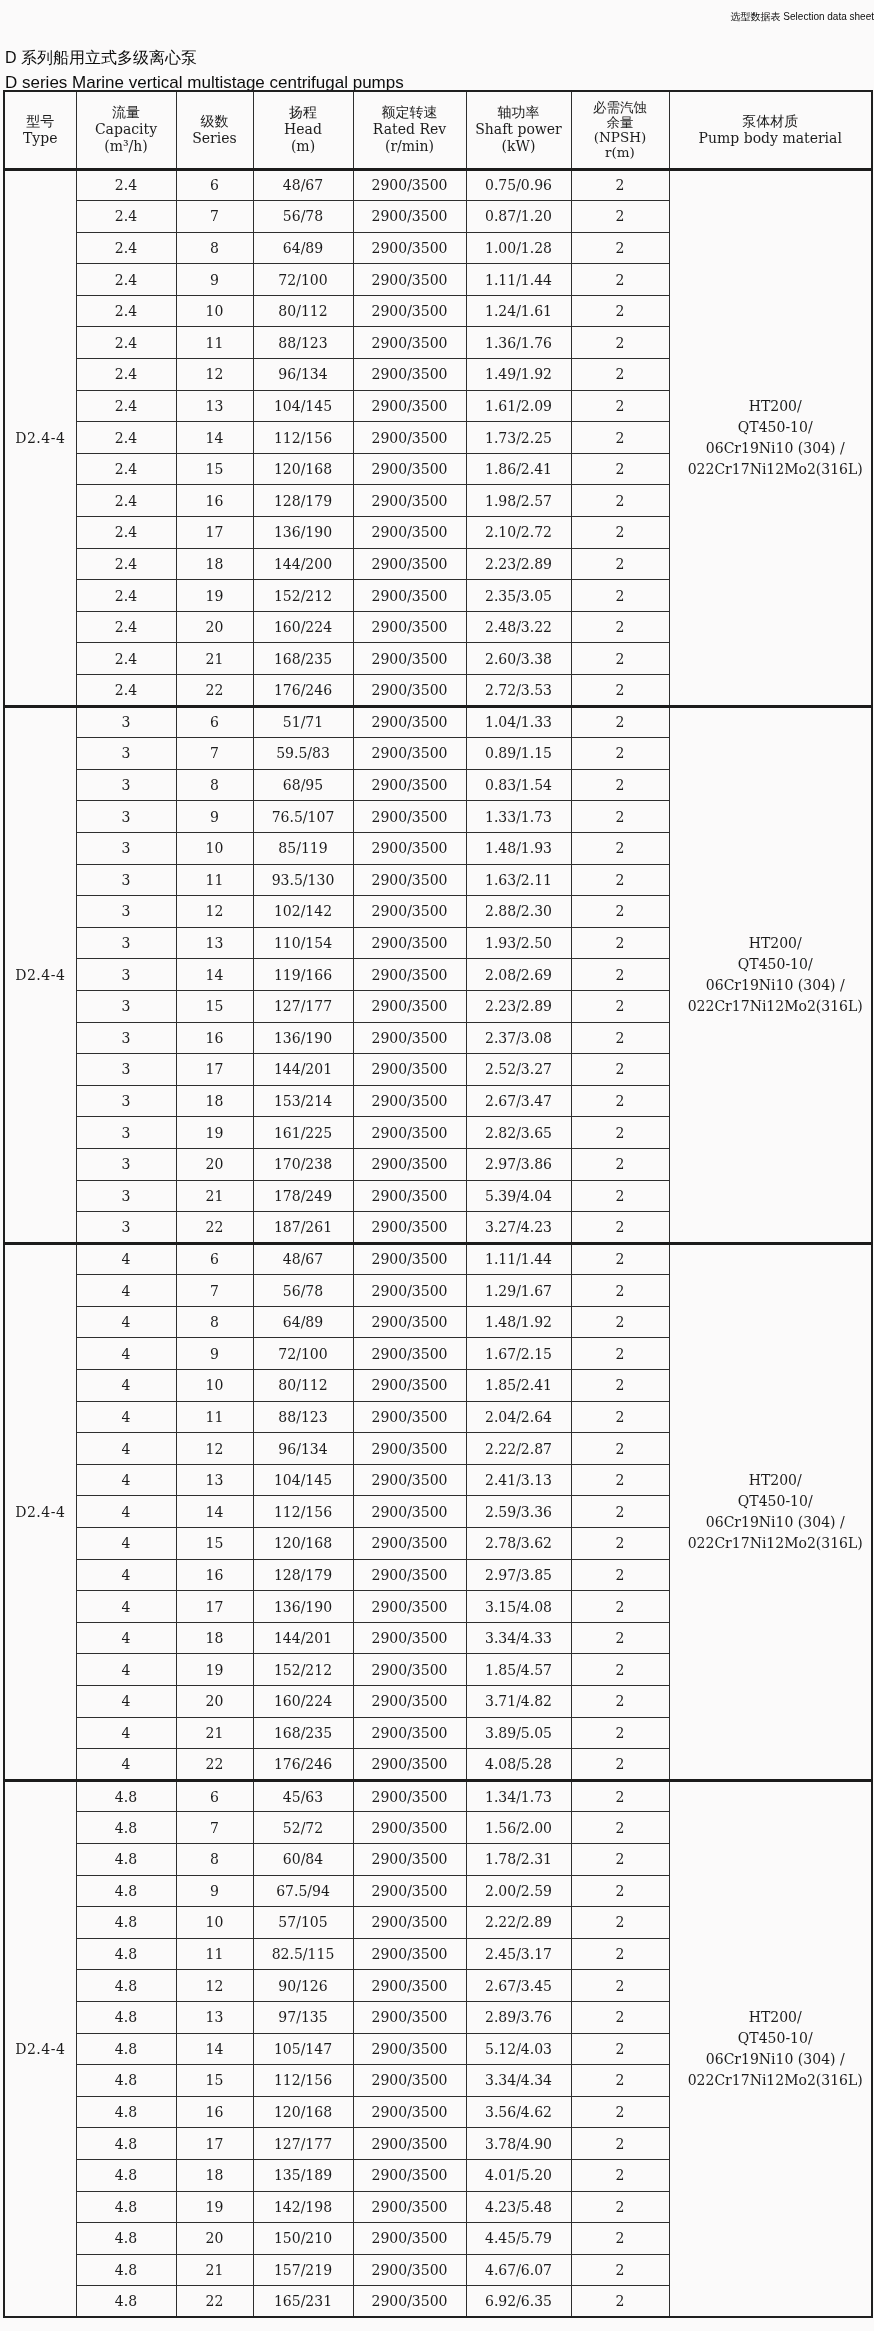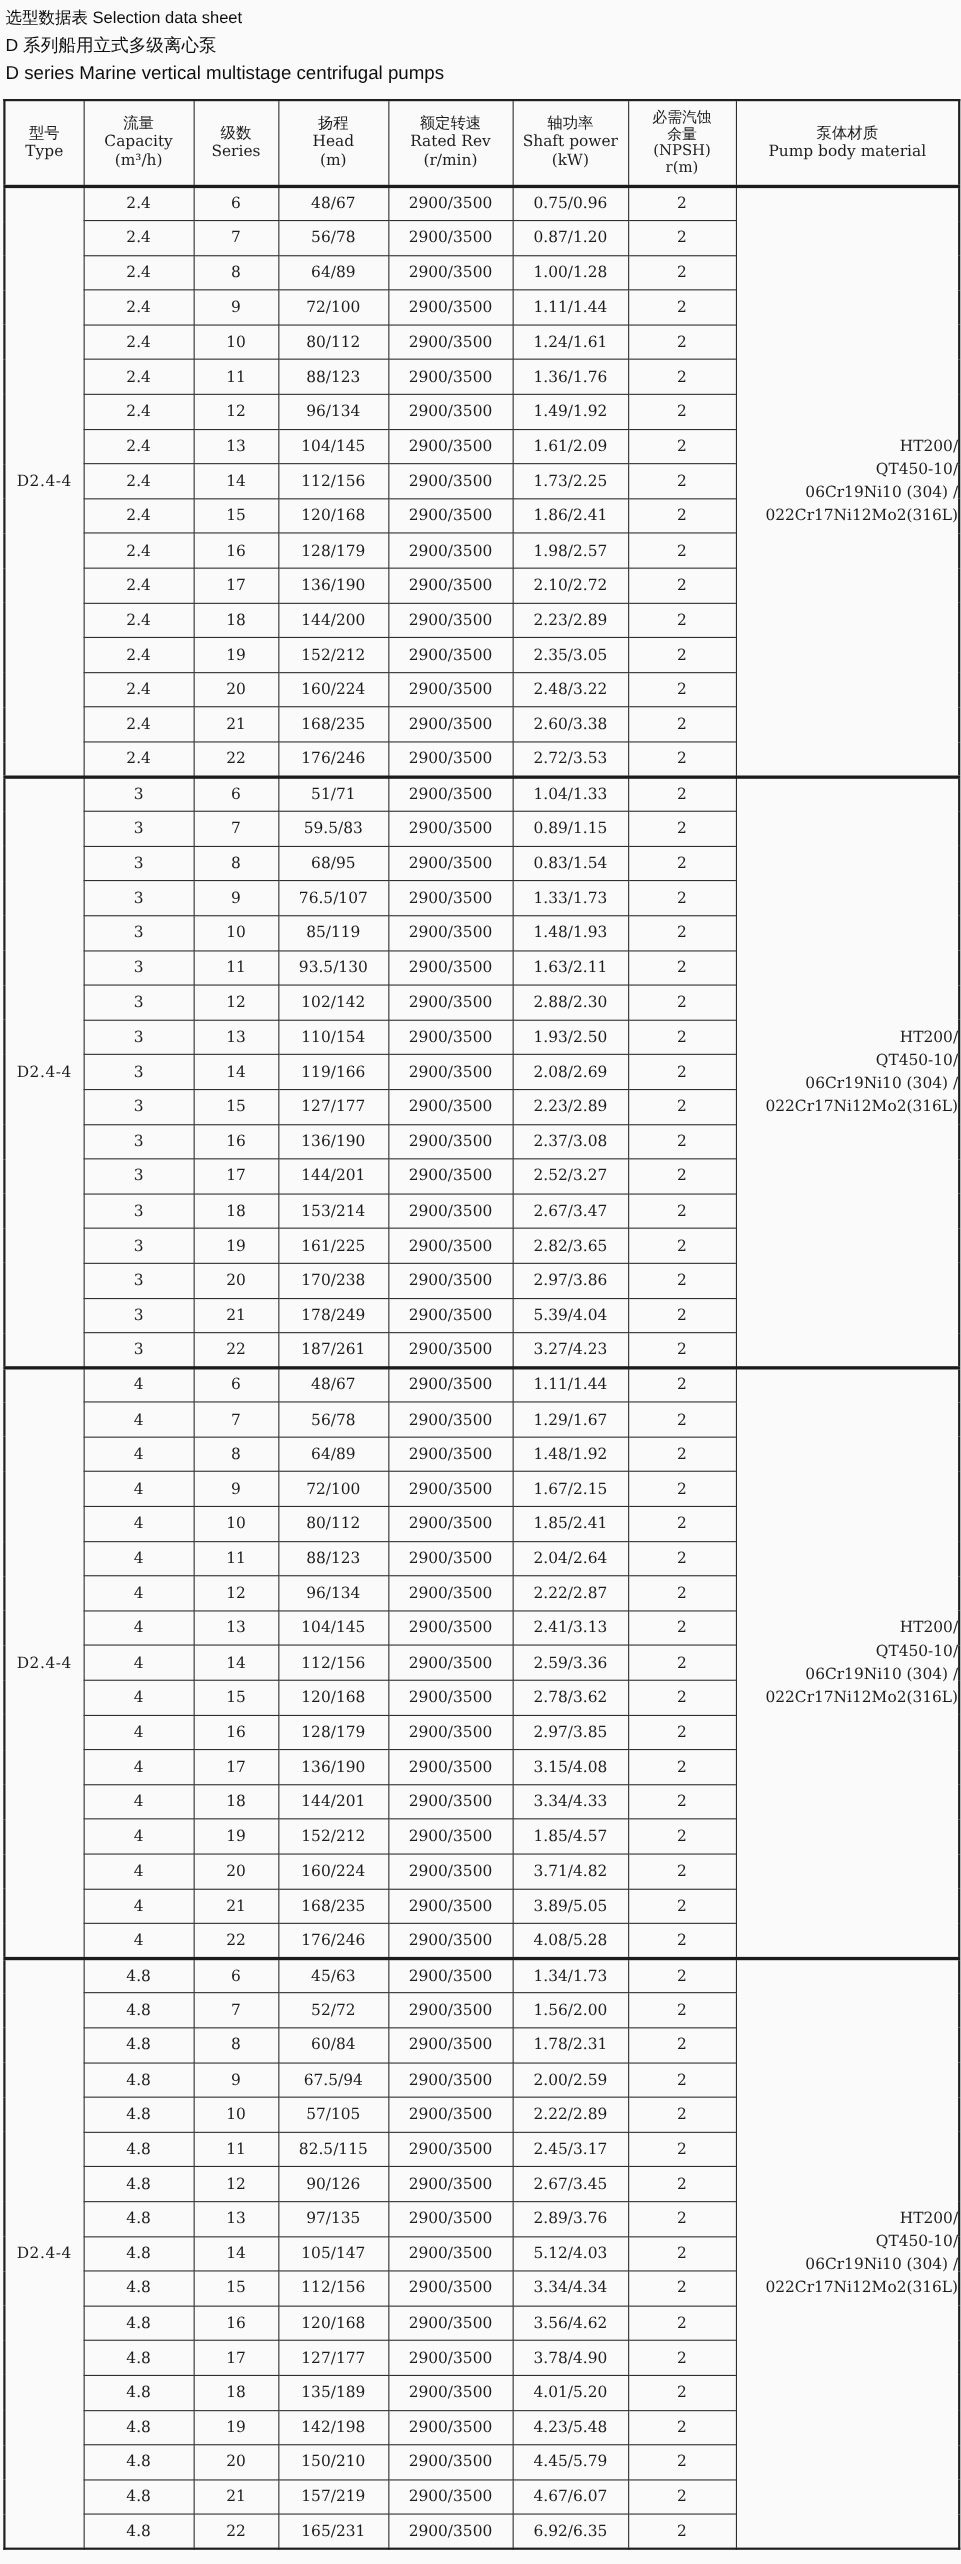--- a/index.html
+++ b/index.html
@@ -10,22 +10,22 @@
     color: #1c1c1c;
     font-family: "DejaVu Serif", "Liberation Serif", serif;
     position: relative;
     overflow: hidden;
   }
   .titles {
     padding: 7px 0 0 5px;
     font-family: "Liberation Sans", sans-serif;
     color: #0d0d0d;
   }
-  .t1 { font-size: 15px; line-height: 20px; }
-  .t2 { font-size: 16px; line-height: 22px; margin-top: 4px; }
+  .t1 { font-size: 10px; line-height: 20px; text-align: right; }
+  .t2 { font-size: 16px; line-height: 22px; margin-top: 20px; }
   .t3 { font-size: 17px; line-height: 22px; margin-top: 3px; }
   table.sheet {
     position: absolute;
     left: 3px; top: 90px;
     width: 868px;
     border-collapse: collapse;
     table-layout: fixed;
     border: 2px solid #1f1f1f;
   }
   th, td {
@@ -40,21 +40,21 @@
   thead th {
     height: 78px;
     font-size: 14px;
     line-height: 17px;
     white-space: pre-line;
   }
   thead th.tight { line-height: 15px; font-size: 13.5px; }
   tbody.block { border-top: 3px solid #1c1c1c; }
   tbody td { height: 31.6px; font-size: 14px; }
   td.material-cell {
-    text-align: right;
+    text-align: center;
     padding-left: 10px;
     white-space: pre-line;
     line-height: 21px;
     font-size: 14px;
   }
   td.type-cell { font-size: 14px; letter-spacing: 0.5px; }
 </style>
 </head>
 <body>
 

